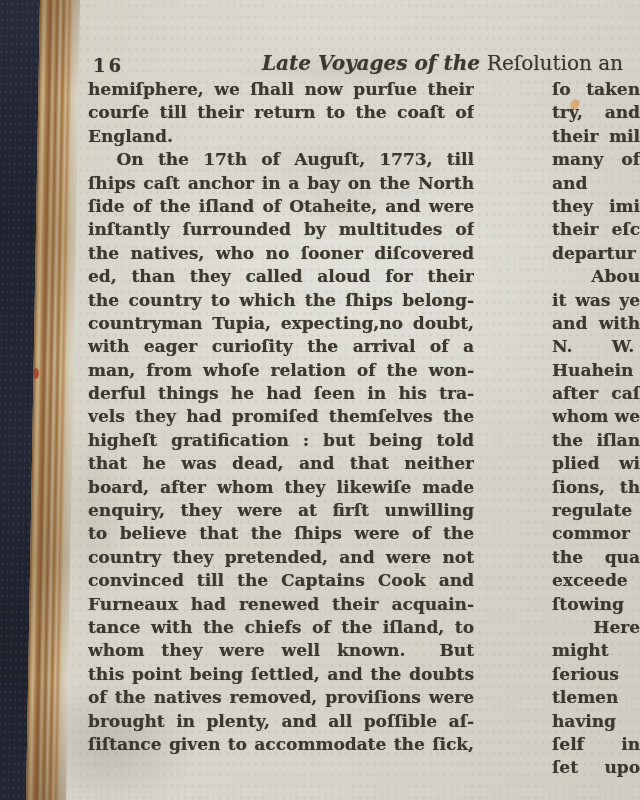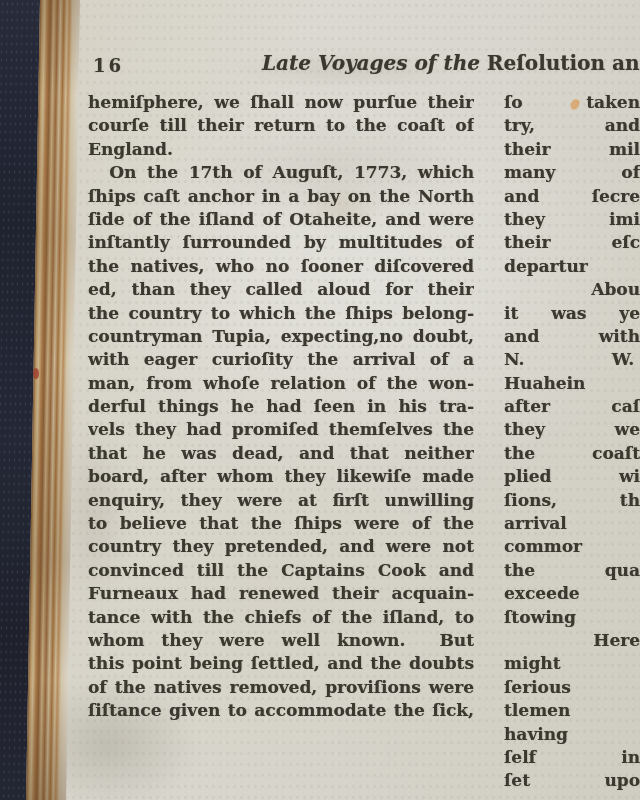--- a/index.html
+++ b/index.html
@@ -118,29 +118,29 @@
     position: absolute; left: 7px; top: 7px;
     font-size: 18px; letter-spacing: 3px; font-weight: bold;
     text-shadow: 0.3px 0.3px 0.8px rgba(59,56,47,0.55);
   }
   .header-title {
     position: absolute; left: 176px; top: 3px;
     font-size: 20px; white-space: nowrap;
     text-shadow: 0.3px 0.3px 0.8px rgba(59,56,47,0.5);
   }
   .title-italic { font-style: italic; font-weight: bold; margin-top: 28px; }
-  .title-roman  { font-style: normal; font-weight: bold; }
+  .title-roman  { font-style: normal; font-weight: normal; }
 
   .columns {
-    position: absolute; left: 0; right: 0; top: 43px;
+    position: absolute; left: 0; right: 0; top: 30px;
     display: flex;
   }
   .col-left  { width: 386px; margin-left: 2px; }
   .gutter    { width: 30px; }
-  .col-right { flex: 1; min-width: 0; }
+  .col-right { flex: 1; min-width: 0; margin-left: 48px; }
 
   .line {
     height: 23.4px; line-height: 23.4px;
     font-size: 17px; font-weight: bold;
     white-space: pre-wrap;
     overflow: hidden;
     text-align: justify;
     text-align-last: justify;
     text-shadow: 0.3px 0.3px 0.7px rgba(59,56,47,0.5);
   }
@@ -171,66 +171,68 @@
       <span class="header-title">
         <span class="title-italic">Late Voyages of the </span><span class="title-roman">Reſolution an</span>
       </span>
     </div>
 
     <div class="columns">
       <div class="col-left">
           <div class="line">hemiſphere, we ſhall now purſue their</div>
           <div class="line">courſe till their return to the coaſt of</div>
           <div class="line">England.</div>
-          <div class="line">  On the 17th of Auguſt, 1773, which</div>
+          <div class="line">  On the 17th of Auguſt, 1773, till</div>
           <div class="line">ſhips caſt anchor in a bay on the North</div>
           <div class="line">ſide of the iſland of Otaheite, and were</div>
           <div class="line">inſtantly ſurrounded by multitudes of</div>
           <div class="line">the natives, who no ſooner diſcovered</div>
           <div class="line">ed, than they called aloud for their</div>
           <div class="line">the country to which the ſhips belong-</div>
           <div class="line">countryman Tupia, expecting,no doubt,</div>
           <div class="line">with eager curioſity the arrival of a</div>
           <div class="line">man, from whoſe relation of the won-</div>
           <div class="line">derful things he had ſeen in his tra-</div>
           <div class="line">vels they had promiſed themſelves the</div>
+          <div class="line">higheſt gratification : but being told</div>
           <div class="line">that he was dead, and that neither</div>
           <div class="line">board, after whom they likewiſe made</div>
           <div class="line">enquiry, they were at firſt unwilling</div>
           <div class="line">to believe that the ſhips were of the</div>
           <div class="line">country they pretended, and were not</div>
           <div class="line">convinced till the Captains Cook and</div>
           <div class="line">Furneaux had renewed their acquain-</div>
           <div class="line">tance with the chiefs of the iſland, to</div>
           <div class="line">whom they were well known.  But</div>
           <div class="line">this point being ſettled, and the doubts</div>
           <div class="line">of the natives removed, proviſions were</div>
+          <div class="line">brought in plenty, and all poſſible aſ-</div>
           <div class="line">ſiſtance given to accommodate the ſick,</div>
         </div>
       <div class="gutter"></div>
       <div class="col-right">
           <div class="line">ſo taken</div>
           <div class="line">try, and</div>
           <div class="line">their mil</div>
           <div class="line">many of</div>
           <div class="line">and ſecre</div>
           <div class="line">they imi</div>
           <div class="line">their eſc</div>
           <div class="line">departur</div>
           <div class="line">  Abou</div>
           <div class="line">it was ye</div>
           <div class="line">and with</div>
           <div class="line">N. W. </div>
           <div class="line">Huahein</div>
           <div class="line">after caſ</div>
-          <div class="line">they we</div>
-          <div class="line">the coaſt</div>
+          <div class="line">whom we</div>
+          <div class="line">the iſlan</div>
           <div class="line">plied wi</div>
           <div class="line">ſions, th</div>
-          <div class="line">arrival</div>
+          <div class="line">regulate</div>
           <div class="line">commor</div>
           <div class="line">the qua</div>
           <div class="line">exceede</div>
           <div class="line">ſtowing</div>
           <div class="line">  Here</div>
           <div class="line">might</div>
           <div class="line">ſerious</div>
           <div class="line">tlemen</div>
           <div class="line">having</div>
           <div class="line">ſelf in</div>

